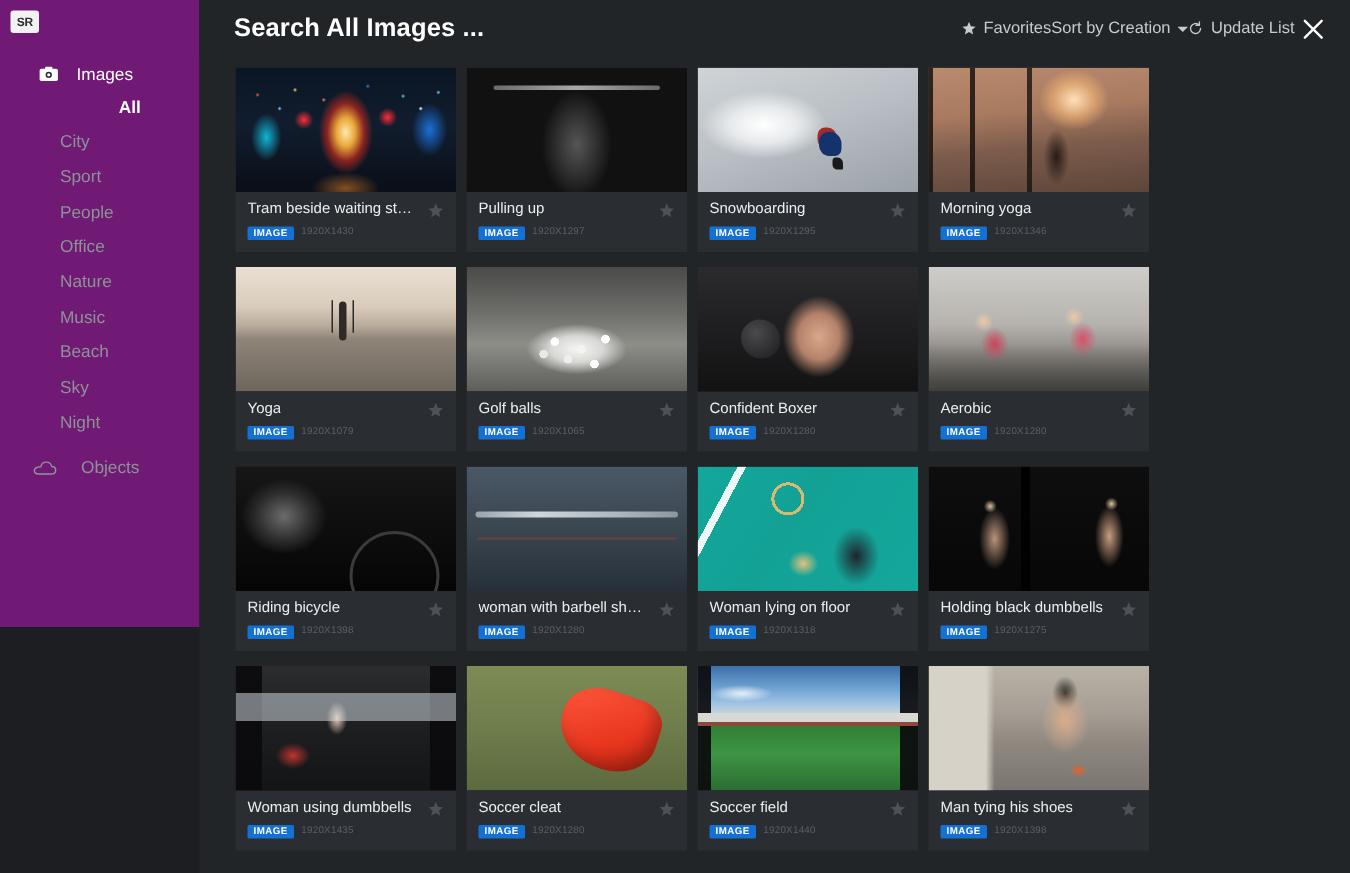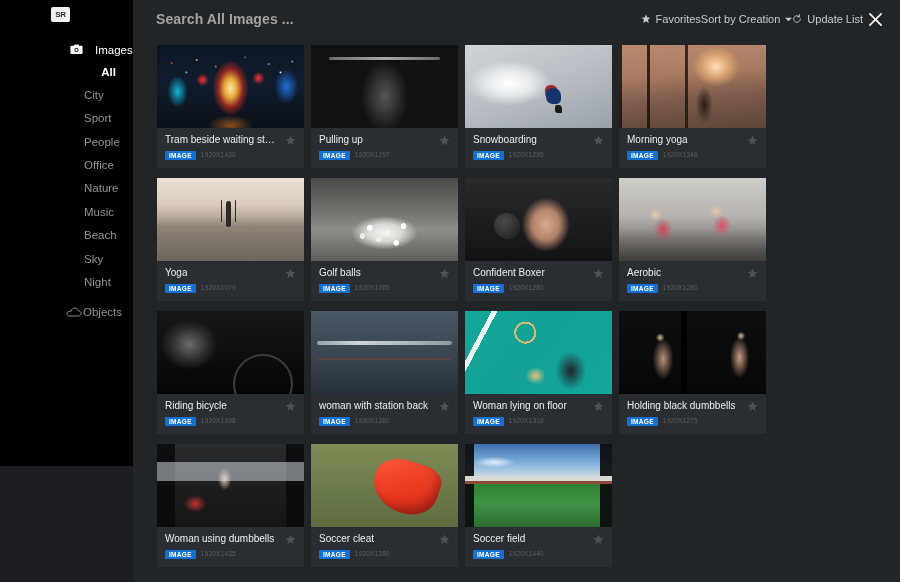--- a/index.html
+++ b/index.html
@@ -17,25 +17,24 @@
     position: relative;
     width: 900px;
     height: 582px;
     display: flex;
     background: #1c1e21;
   }
 
   
   .sidebar {
     width: 133px;
-    height: 466px;
-    background: #000000;
+    height: 418px;
+    background: #701a75;
     flex: 0 0 133px;
     position: relative;
-    padding-left: 44px;
   }
 
   .logo-box {
     margin: 7px 0 0 7px;
     width: 19px;
     height: 15px;
     background: #f2f2f2;
     border-radius: 2px;
     display: flex;
     align-items: center;
@@ -64,21 +63,21 @@
     font-size: 11.5px;
     color: #8e9296;
     cursor: pointer;
     line-height: 1.25;
   }
   .nav-item.active { color: #ffffff; font-weight: bold; text-align: center; }
 
   .nav-foot {
     display: flex;
     align-items: center;
-    gap: 1px;
+    gap: 16px;
     padding: 6px 0 4px 22px;
     color: #8e9296;
     font-size: 11.5px;
     margin-top: 6px;
   }
   .nav-foot .ico { display: flex; width: 16px; height: 13px; }
 
   
   .main {
     flex: 1 1 auto;
@@ -92,22 +91,22 @@
   .topbar {
     height: 38px;
     flex: 0 0 38px;
     display: flex;
     align-items: center;
     padding: 0 15px 0 23px;
     background: #222528;
   }
 
   .search-title {
-    color: #a3a3a3;
-    font-size: 14px;
+    color: #ffffff;
+    font-size: 17px;
     font-weight: bold;
     letter-spacing: 0.1px;
   }
 
   .topbar-actions {
     margin-left: auto;
     display: flex;
     align-items: center;
   }
 
@@ -696,21 +695,21 @@
                 <span class="res">1920X1398</span>
               </div>
             </div>
           </div>
           <div class="card">
             <div class="thumb">
               <div class="art art-barbell"></div>
             </div>
             <div class="card-info">
               <div class="card-row1">
-                <div class="card-title">woman with station back</div>
+                <div class="card-title">woman with barbell shoes</div>
                 <span class="star"><svg width="11" height="11" viewBox="0 0 12 12">
                     <polygon points="6,0.6 7.5,4.1 11.3,4.5 8.4,7 9.3,10.8 6,8.8 2.7,10.8 3.6,7 0.7,4.5 4.5,4.1" fill="#4e5257"></polygon>
                   </svg></span>
               </div>
               <div class="card-row2">
                 <span class="badge">IMAGE</span>
                 <span class="res">1920X1280</span>
               </div>
             </div>
           </div>
@@ -789,20 +788,37 @@
             <div class="card-info">
               <div class="card-row1">
                 <div class="card-title">Soccer field</div>
                 <span class="star"><svg width="11" height="11" viewBox="0 0 12 12">
                     <polygon points="6,0.6 7.5,4.1 11.3,4.5 8.4,7 9.3,10.8 6,8.8 2.7,10.8 3.6,7 0.7,4.5 4.5,4.1" fill="#4e5257"></polygon>
                   </svg></span>
               </div>
               <div class="card-row2">
                 <span class="badge">IMAGE</span>
                 <span class="res">1920X1440</span>
+              </div>
+            </div>
+          </div>
+          <div class="card">
+            <div class="thumb">
+              <div class="art art-shoes"></div>
+            </div>
+            <div class="card-info">
+              <div class="card-row1">
+                <div class="card-title">Man tying his shoes</div>
+                <span class="star"><svg width="11" height="11" viewBox="0 0 12 12">
+                    <polygon points="6,0.6 7.5,4.1 11.3,4.5 8.4,7 9.3,10.8 6,8.8 2.7,10.8 3.6,7 0.7,4.5 4.5,4.1" fill="#4e5257"></polygon>
+                  </svg></span>
+              </div>
+              <div class="card-row2">
+                <span class="badge">IMAGE</span>
+                <span class="res">1920X1398</span>
               </div>
             </div>
           </div>
         </div>
     </div>
 
   </section>
 </div>
 
 </body></html>

